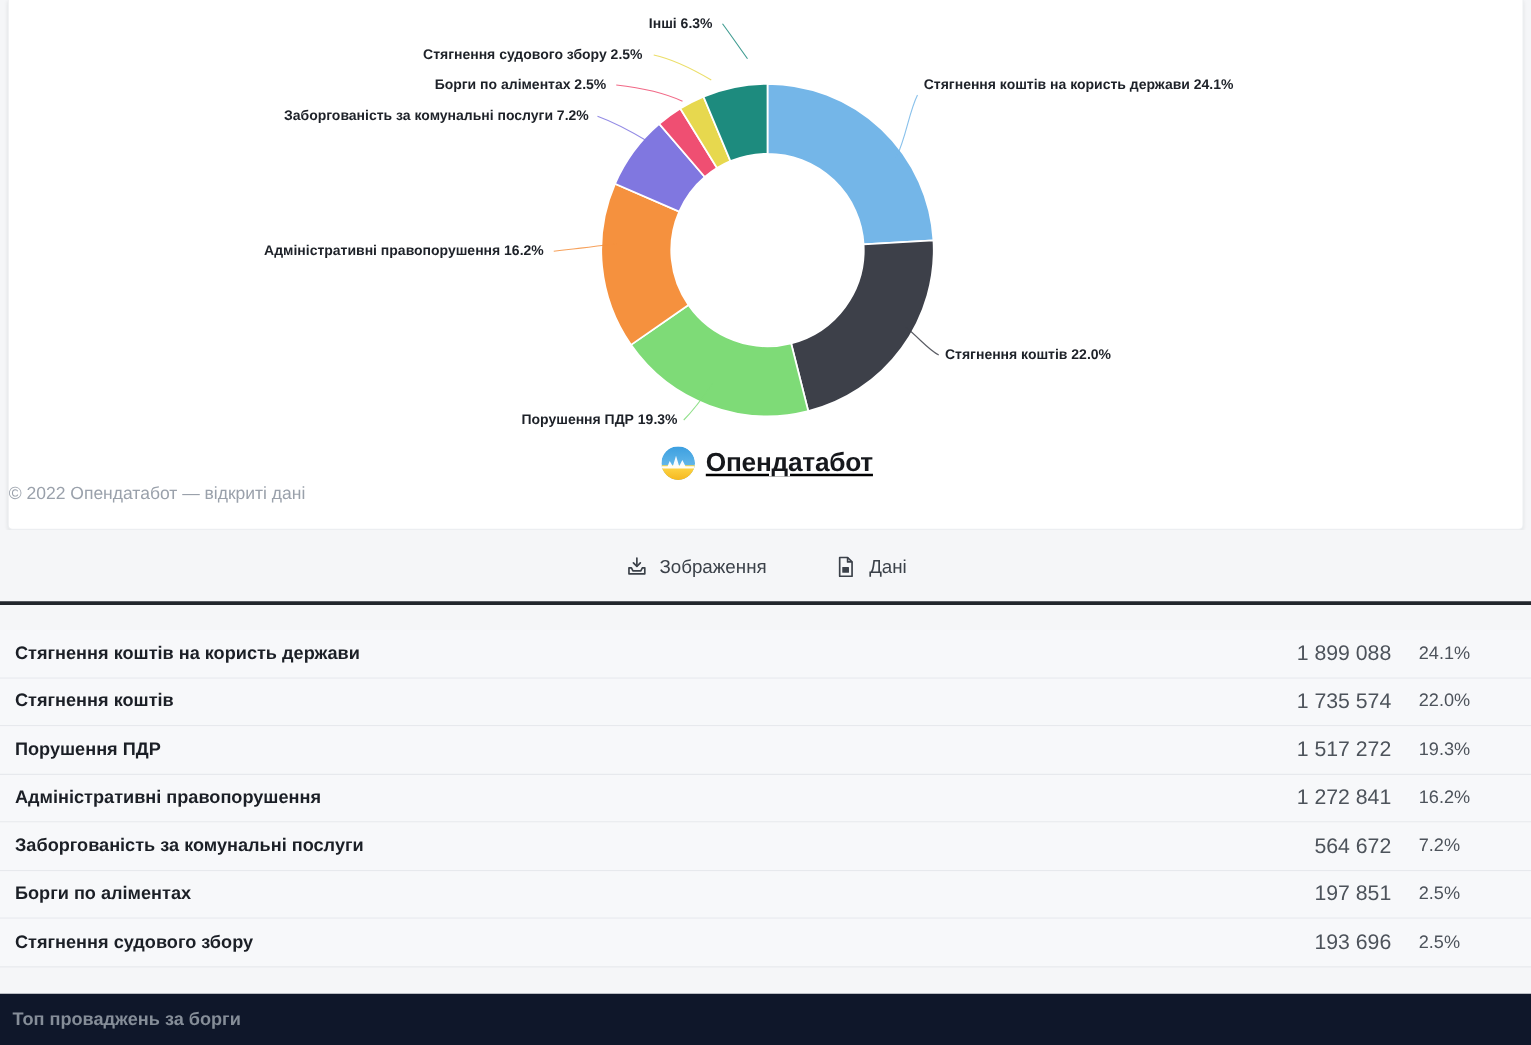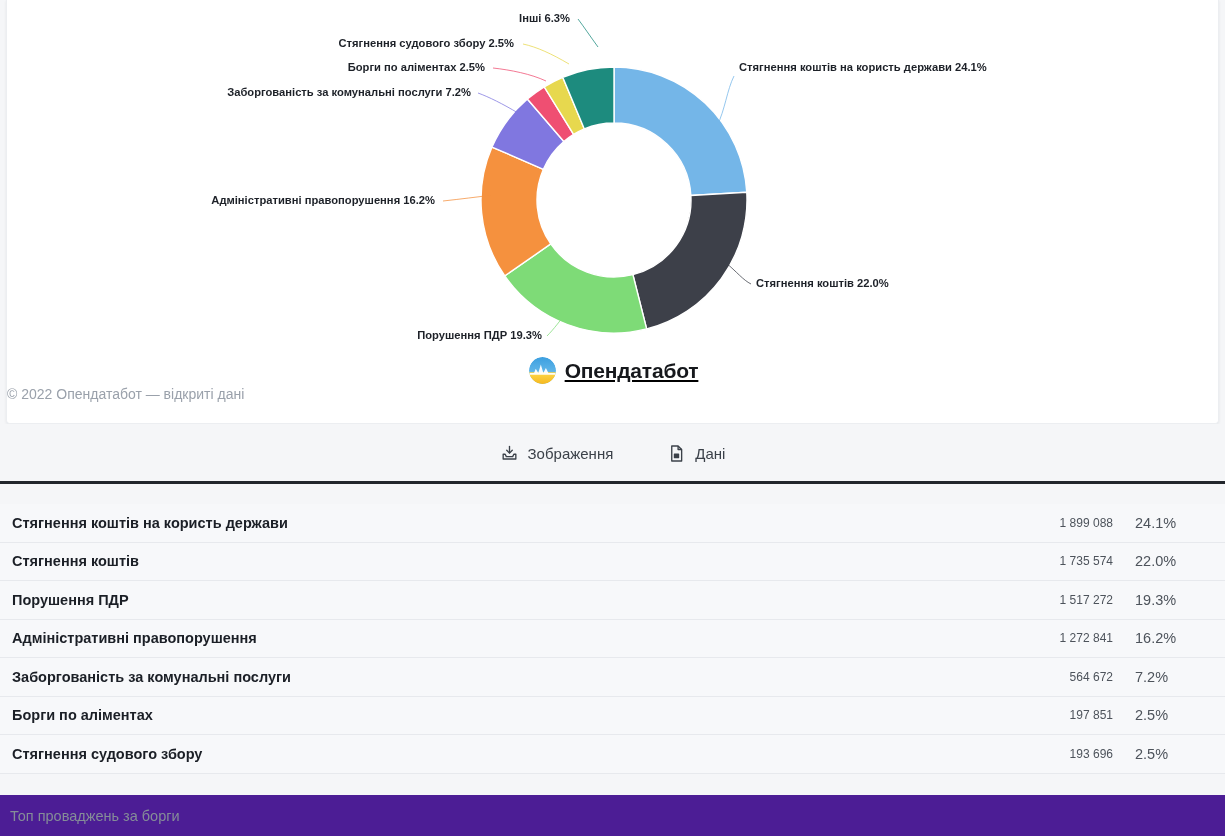--- a/index.html
+++ b/index.html
@@ -61,35 +61,36 @@
     height: 38.5px;
     background: #f7f8fa;
     border-bottom: 1px solid #e7e9ed;
     padding: 0 14px 0 12px;
   }
   .row .c-name {
     flex: 1 1 auto; font-size: 14.5px; font-weight: 700; color: #1b1f26;
     white-space: nowrap; overflow: hidden; text-overflow: ellipsis;
   }
   .row .c-val {
-    flex: 0 0 170px; text-align: right; font-size: 12px; color: #4d535b;
+    flex: 0 0 170px; text-align: right; font-size: 17px; color: #4d535b;
     padding-right: 22px; font-variant-numeric: tabular-nums;
   }
   .row .c-pct {
     flex: 0 0 76px; font-size: 14.5px; color: #4d535b;
     font-variant-numeric: tabular-nums;
   }
 
   
   .caption {
     position: absolute; left: 0; top: 795px; width: 1225px; height: 41px;
     display: flex; align-items: center;
     padding-left: 10px;
     font-size: 14.5px; color: #858d98;
-    background: #4c1d95;
+    background: #0f172a;
+    font-weight: bold;
   }
 
   .lbl { font-size: 11.2px; font-weight: 700; fill: #1d2128; }
 </style>
 </head>
 <body>
 
 <div class="page">
 
   <div class="chart-card">

